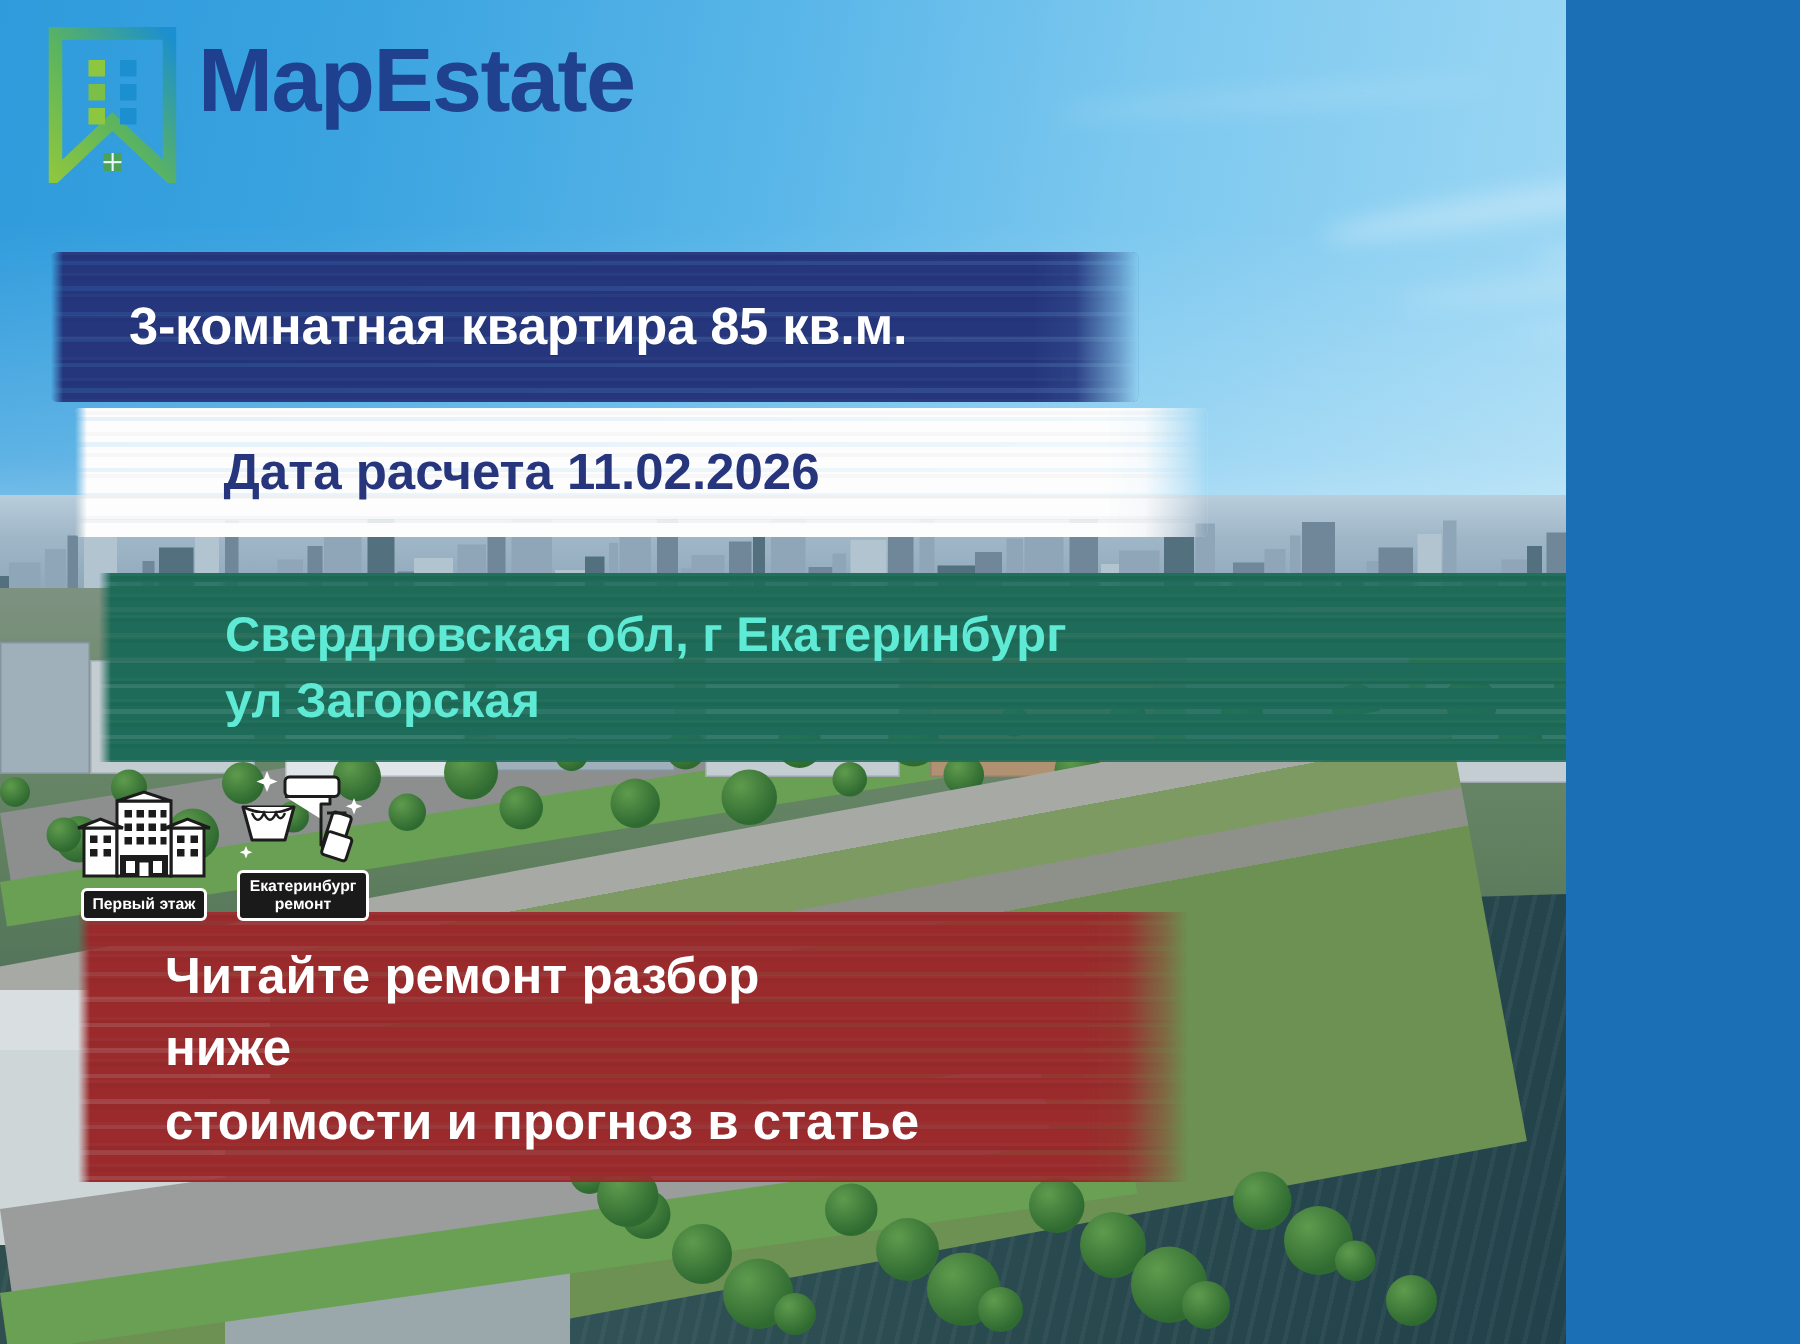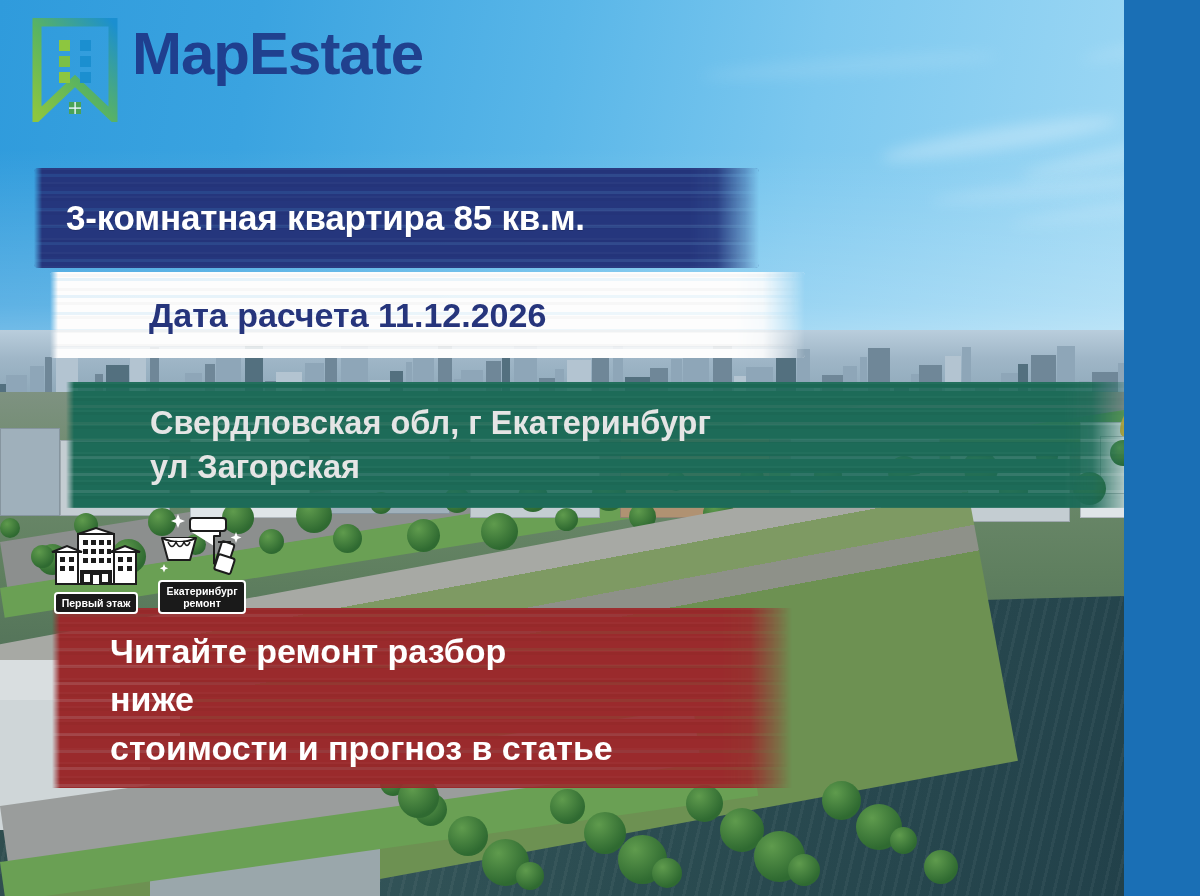--- a/index.html
+++ b/index.html
@@ -7,21 +7,21 @@
   html,body { width:1200px; height:896px; overflow:hidden; }
   body {
     font-family:"Liberation Sans", sans-serif;
     background:#1a6fb5;
     position:relative;
   }
 
   
   .card{
     position:relative;
-    width:1124px; height:896px;
+    width:1044px; height:896px;
     overflow:hidden;
   }
 
   
   .photo{ position:absolute; inset:0; overflow:hidden; }
 
   
   .sky{
     position:absolute; left:0; right:0; top:0; height:372px;
     background:
@@ -116,33 +116,33 @@
   .streaks{
     position:absolute; inset:0; pointer-events:none;
     background:repeating-linear-gradient(to bottom, rgba(255,255,255,.05) 0 2px, rgba(0,0,0,.05) 2px 5px, rgba(255,255,255,0) 5px 14px);
     opacity:.5;
   }
 
   
   #banner-title{ left:34px; top:168px; width:725px; height:100px; }
   #banner-title .bg{ background:#25367d; border-radius:4px; }
   #banner-title .txt{
-    color:#ffffff; font-size:35px; font-weight:700; margin-left:32px; letter-spacing:-.2px;
+    color:#ffffff; font-size:35px; font-weight:700; margin-left:52px; letter-spacing:-.2px;
     text-shadow:0 1px 0 rgba(0,0,0,.15);
   }
 
   
   #banner-date{ left:50px; top:272px; width:755px; height:86px; }
   #banner-date .bg{ background:#fdfdfd; border-radius:3px; }
   #banner-date .txt{ color:#26357c; font-size:34px; font-weight:700; margin-left:99px; }
 
   
   #banner-address{ left:66px; top:382px; width:1068px; height:126px; align-items:flex-start; }
   #banner-address .bg{ background:#1d6b58; }
-  #banner-address .txt{ color:#e5e5e5; font-size:32.5px; font-weight:700; margin-left:84px; margin-top:20px; line-height:1.35; }
+  #banner-address .txt{ color:#5eead4; font-size:32.5px; font-weight:700; margin-left:84px; margin-top:20px; line-height:1.35; }
 
   
   #banner-cta{ left:52px; top:608px; width:740px; height:180px; align-items:flex-start; }
   #banner-cta .bg{ background:#9a2a2c; }
   #banner-cta .txt{ color:#ffffff; font-size:34px; font-weight:700; margin-left:58px; margin-top:19px; line-height:1.42; }
 
   
   .badges{ position:absolute; left:48px; top:512px; display:flex; gap:10px; align-items:flex-end; z-index:5;}
   .badge{ width:96px; display:flex; flex-direction:column; align-items:center; }
   .badge-art{ height:66px; display:flex; align-items:flex-end; justify-content:center; }
@@ -348,21 +348,21 @@
 
   <div class="banner" id="banner-title">
     <div class="bg brushmask"></div>
     <div class="streaks brushmask"></div>
     <div class="txt">3-комнатная квартира 85 кв.м.</div>
   </div>
 
   <div class="banner" id="banner-date">
     <div class="bg brushmask"></div>
     <div class="streaks brushmask"></div>
-    <div class="txt">Дата расчета 11.12.2026</div>
+    <div class="txt">Дата расчета 11.02.2026</div>
   </div>
 
   <div class="banner" id="banner-address">
     <div class="bg brushmask"></div>
     <div class="streaks brushmask"></div>
     <div class="txt">
       <div>Свердловская обл, г Екатеринбург</div>
       <div>ул Загорская</div>
     </div>
   </div>

